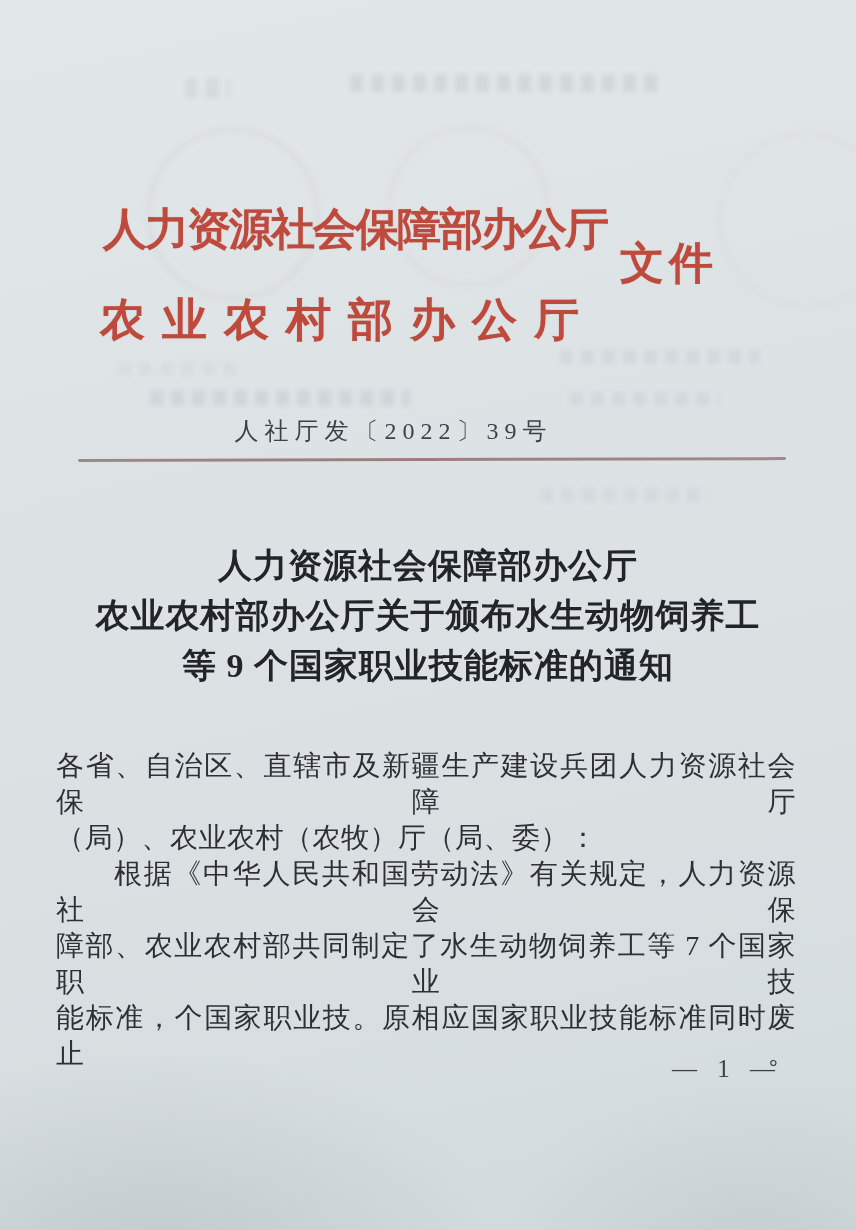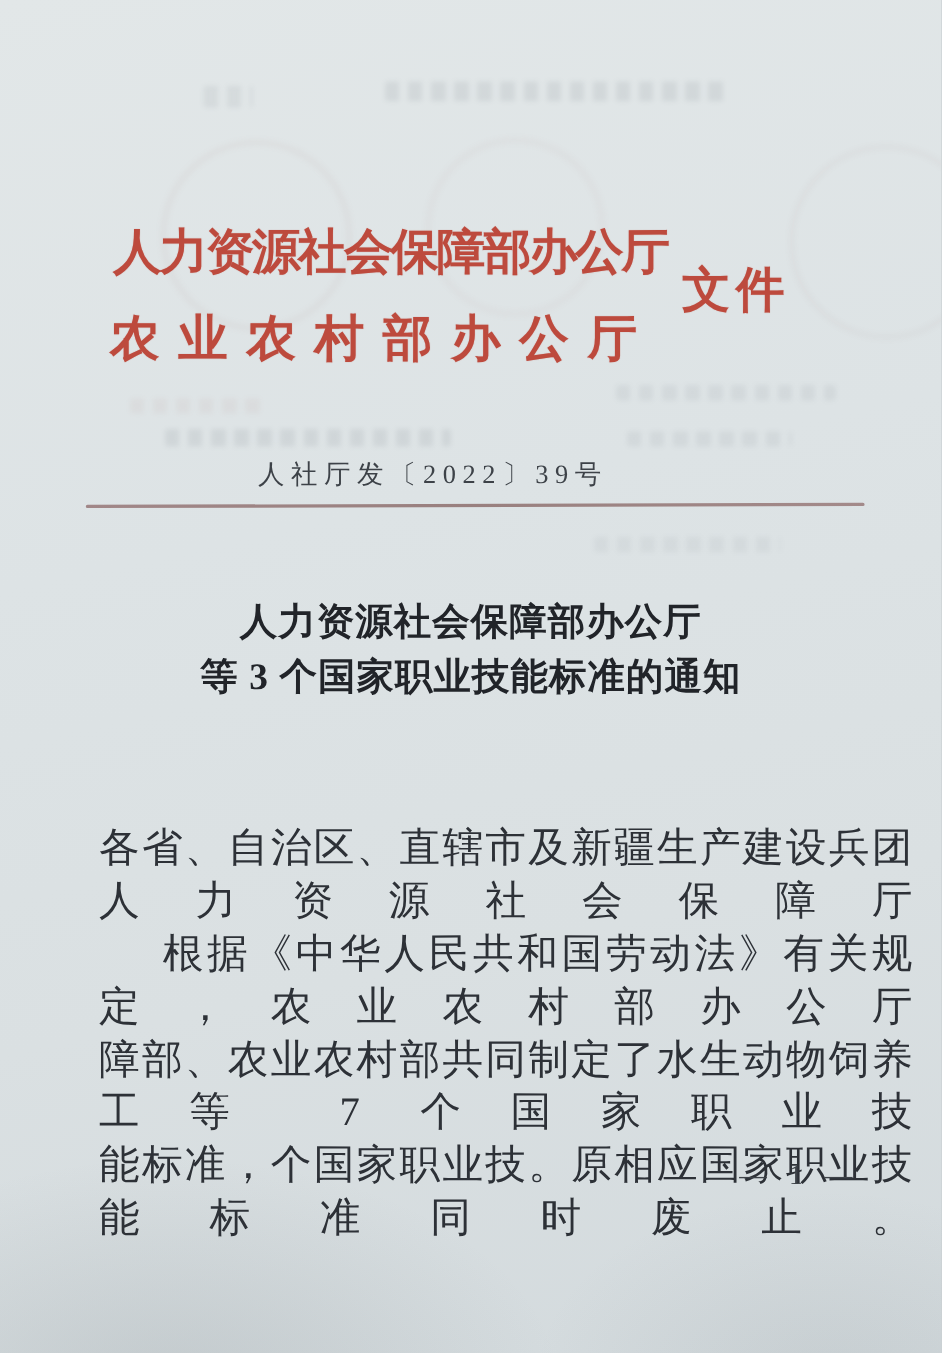--- a/index.html
+++ b/index.html
@@ -51,21 +51,21 @@
     width: 510px;
     font-size: 44px;
     font-weight: 700;
     letter-spacing: -2px;
     color: var(--accent-red, #bd4a3d);
     white-space: nowrap;
     text-shadow: 0 0 1px rgba(189,74,61,0.45);
   }
   .issuer-2 {
     position: absolute;
-    left: 100px; top: 278px;
+    left: 100px; top: 290px;
     font-size: 45px;
     font-weight: 700;
     letter-spacing: 17px;
     color: var(--accent-red, #bd4a3d);
     white-space: nowrap;
     text-shadow: 0 0 1px rgba(189,74,61,0.45);
   }
   .doc-type {
     position: absolute;
     left: 620px; top: 234px;
@@ -103,25 +103,24 @@
     font-size: 34px;
     line-height: 50px;
     color: #212429;
     letter-spacing: 1px;
   }
   
   .body-block {
     position: absolute;
     left: 56px; top: 748px;
     width: 740px;
-    font-size: 37px;
-    line-height: 48px;
+    font-size: 28px;
+    line-height: 36px;
     color: #2d3137;
     letter-spacing: 0.5px;
-    margin-left: 34px;
   }
   .body-line {
     text-align: justify;
     text-align-last: justify;
     text-justify: inter-character;
     white-space: nowrap-none;
   }
   .body-line.no-justify {
     text-align: left;
     text-align-last: left;
@@ -159,25 +158,27 @@
     <div class="issuer-2">农业农村部办公厅</div>
     <div class="doc-type">文件</div>
   </div>
 
   <div class="doc-number">人社厅发〔2022〕39号</div>
 
   <div class="red-rule"></div>
 
   <div class="title-block">
     <div class="title-line">人力资源社会保障部办公厅</div>
-    <div class="title-line">等 3 个国家职业技能标准的通知</div>
+    <div class="title-line">农业农村部办公厅关于颁布水生动物饲养工</div>
+    <div class="title-line">等 9 个国家职业技能标准的通知</div>
   </div>
 
   <div class="body-block">
     <div class="body-line">各省、自治区、直辖市及新疆生产建设兵团人力资源社会保障厅</div>
-    <div class="body-line indent">根据《中华人民共和国劳动法》有关规定，农业农村部办公厅</div>
+    <div class="body-line no-justify">（局）、农业农村（农牧）厅（局、委）：</div>
+    <div class="body-line indent">根据《中华人民共和国劳动法》有关规定，人力资源社会保</div>
     <div class="body-line">障部、农业农村部共同制定了水生动物饲养工等 7 个国家职业技</div>
     <div class="body-line">能标准，个国家职业技。原相应国家职业技能标准同时废止。</div>
   </div>
 
   <div class="page-number">— 1 —</div>
 
 </div>
 
 </body></html>

